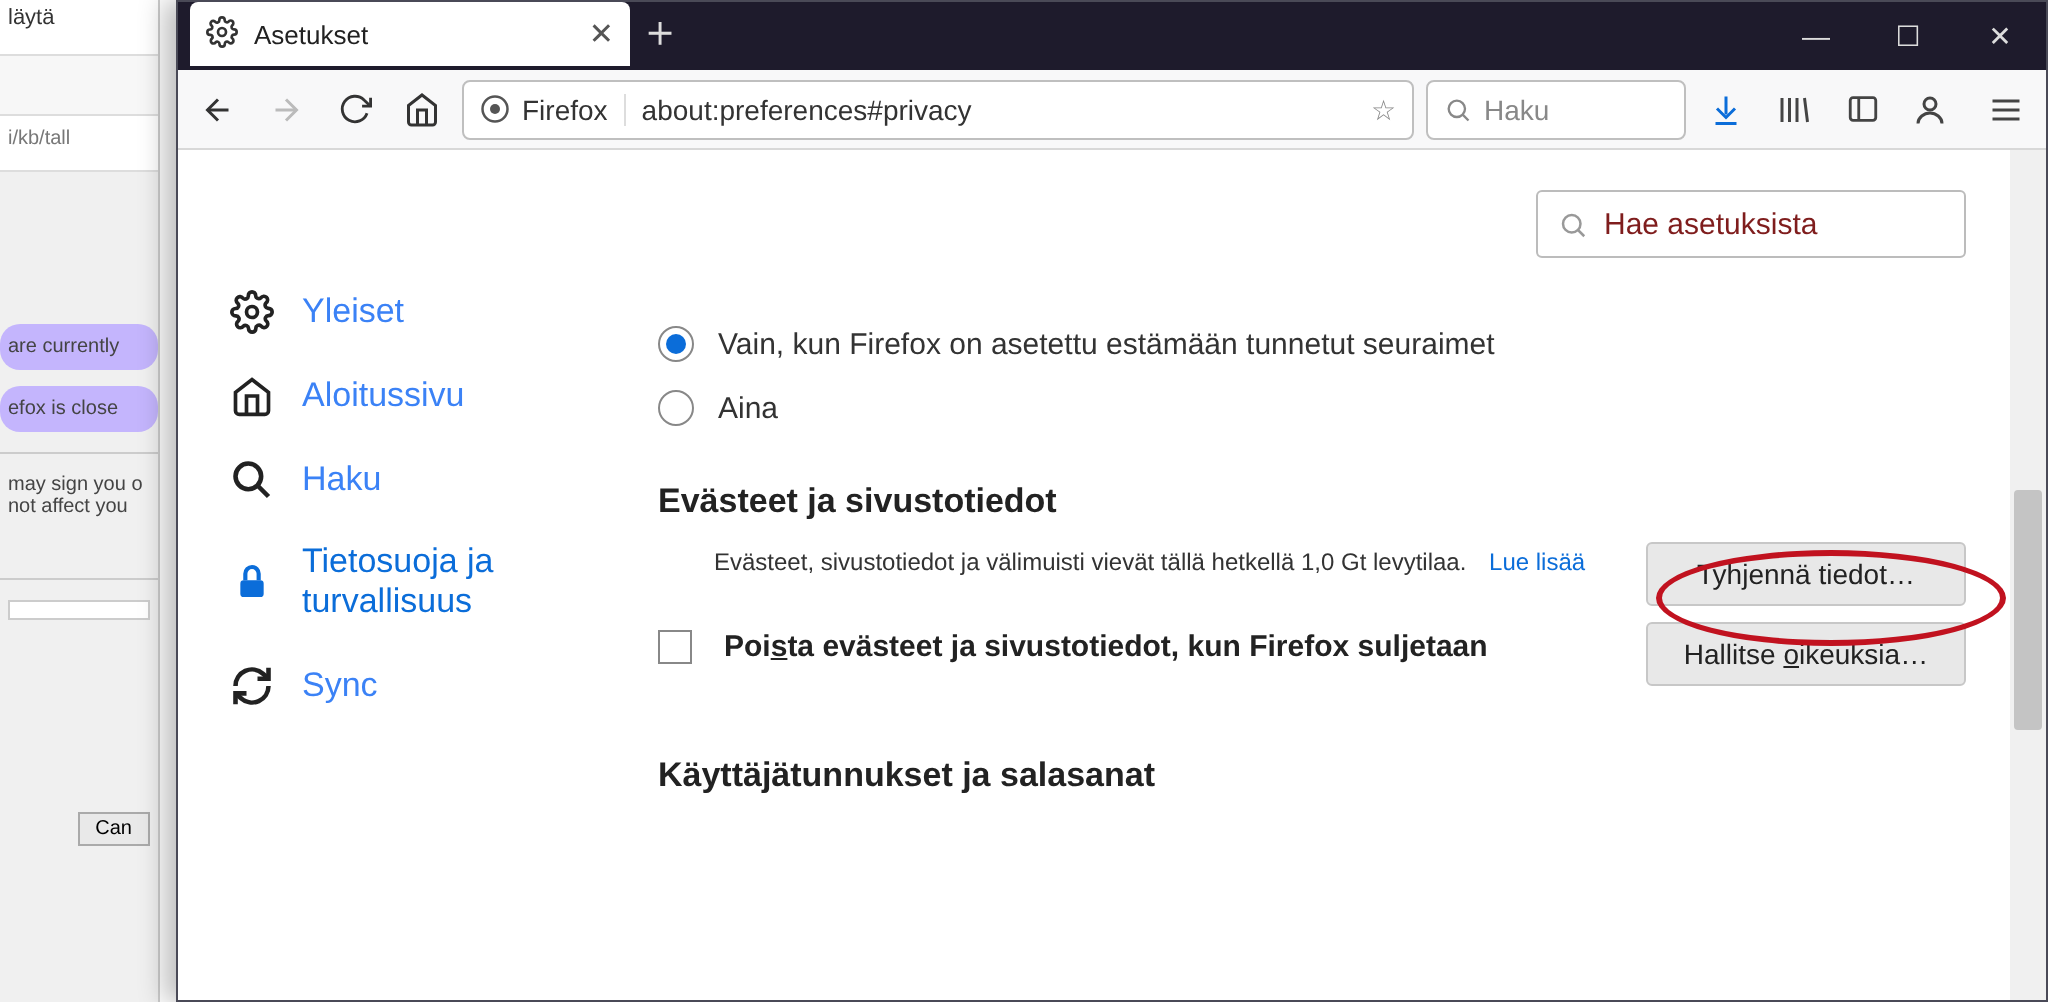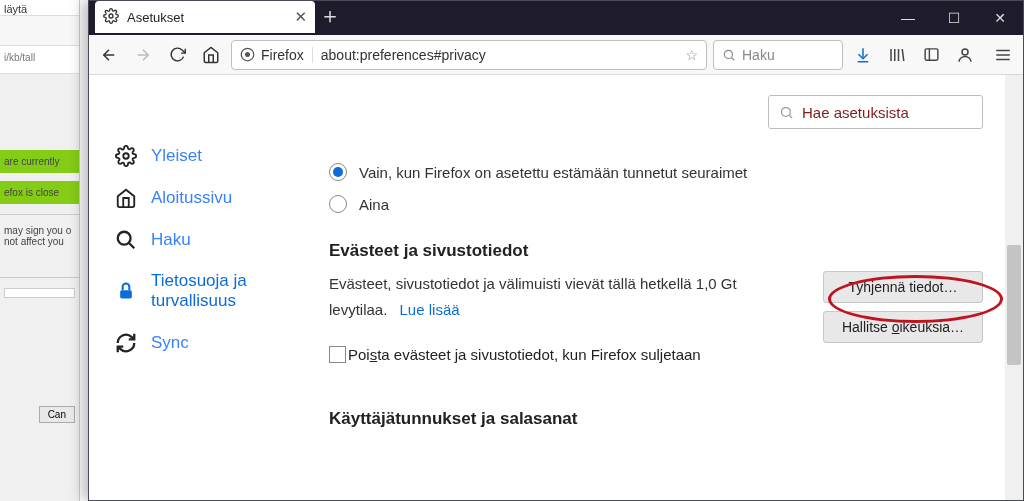--- a/index.html
+++ b/index.html
@@ -15,24 +15,24 @@
   }
   
   .bg-window {
     position: absolute;
     left: 0; top: 0;
     width: 80px;
     height: 501px;
     background: #f0f0f0;
     border-right: 1px solid #ccc;
   }
-  .bg-title { height: 16px; background:#fff; border-bottom:1px solid #ddd; font-size:11px; padding:3px 4px; color:#333;}
+  .bg-title { height: 28px; background:#fff; border-bottom:1px solid #ddd; font-size:11px; padding:3px 4px; color:#333;}
   .bg-tool  { height: 30px; background:#f7f7f7; border-bottom:1px solid #ddd; }
   .bg-body  { padding: 8px 4px; font-size: 10px; color:#444; }
-  .bg-strip { background:#84cc16; padding: 6px 4px; margin: 8px -4px; font-size:10px; }
+  .bg-strip { background:#c4b5fd; padding: 6px 4px; margin: 8px -4px; font-size:10px;border-radius:10px; }
   .bg-btn   { position:absolute; bottom:78px; right:4px; background:#e9e9e9; border:1px solid #aaa; font-size:10px; padding:2px 8px;}
   .bg-line  { height:1px; background:#ccc; margin:10px -4px; }
 
   
   .fx {
     position: absolute;
     left: 88px; top: 0;
     width: 936px;
     height: 501px;
     background: #fff;
@@ -162,25 +162,25 @@
     font-size:15px; color:#333; margin:6px 0 14px 0;
   }
   .radio {
     width:18px; height:18px; border:1px solid #888; border-radius:50%;
     display:flex;align-items:center;justify-content:center;
   }
   .radio.checked::after{
     content:""; width:10px; height:10px; background:#0b6dd9; border-radius:50%;
   }
   h3.sec { font-size:17px; font-weight:600; margin:28px 0 10px; }
-  .desc { font-size:15px; color:#333; line-height:1.7; max-width:470px;}
+  .desc { font-size:12px; color:#333; line-height:1.7; max-width:470px;margin-left:28px;}
   .desc a{ color:#0b6dd9; text-decoration:none; margin-left:8px;}
   .chk-row{
-    display:flex; align-items:flex-start; gap:2px;
-    font-size:15px; margin-top:24px;
+    display:flex; align-items:flex-start; gap:16px;
+    font-size:15px; margin-top:24px;font-weight:bold;
   }
   .chk{ width:17px; height:17px; border:1px solid #888; background:#fff;}
   .btncol{
     position:absolute;
     right:40px; top:196px;
     display:flex; flex-direction:column; gap:8px;
     width:160px;
   }
   .btn {
     height:32px;

